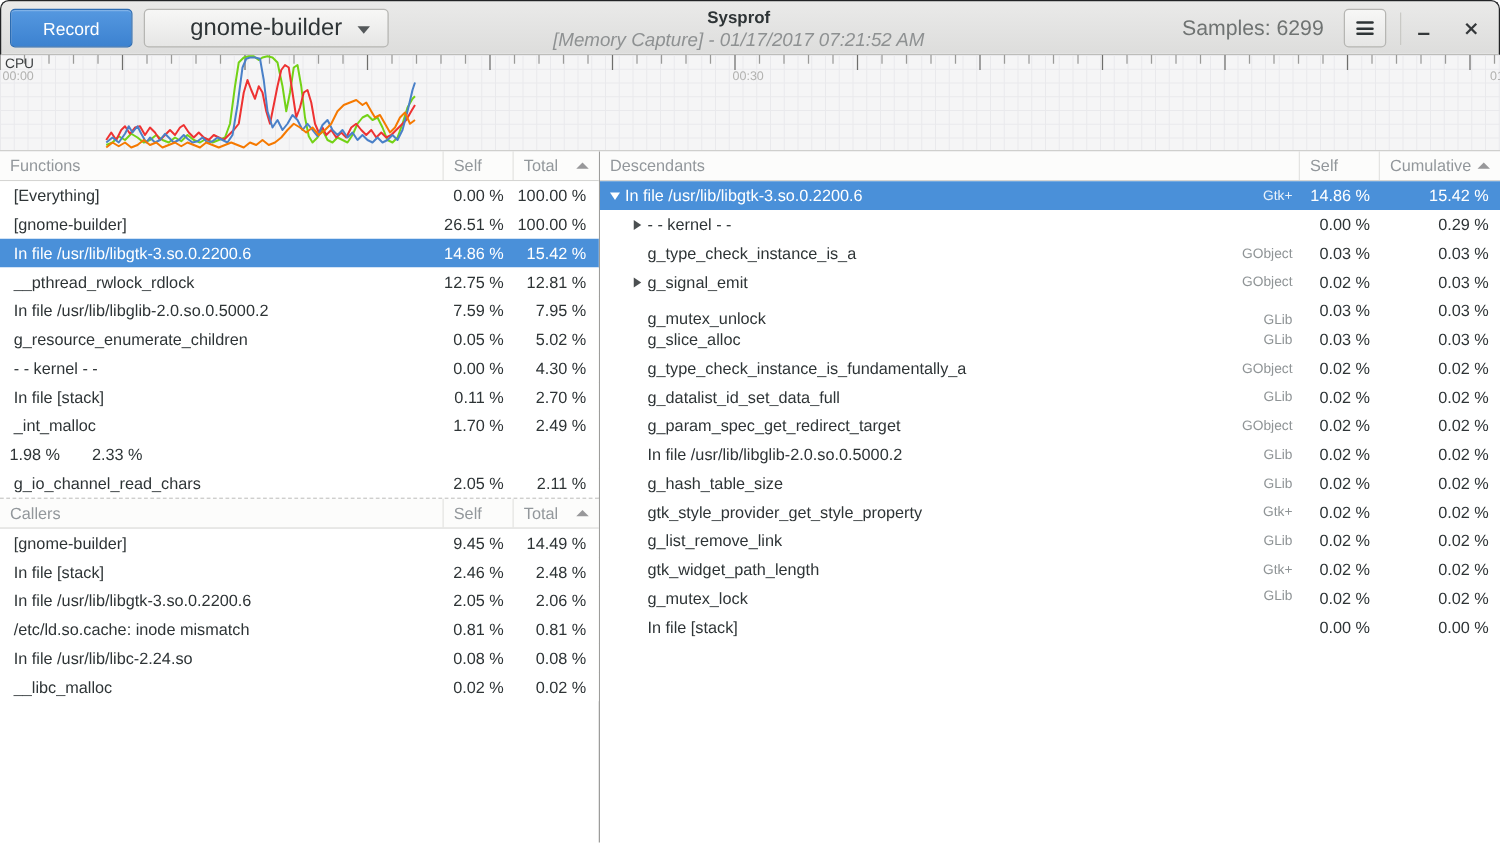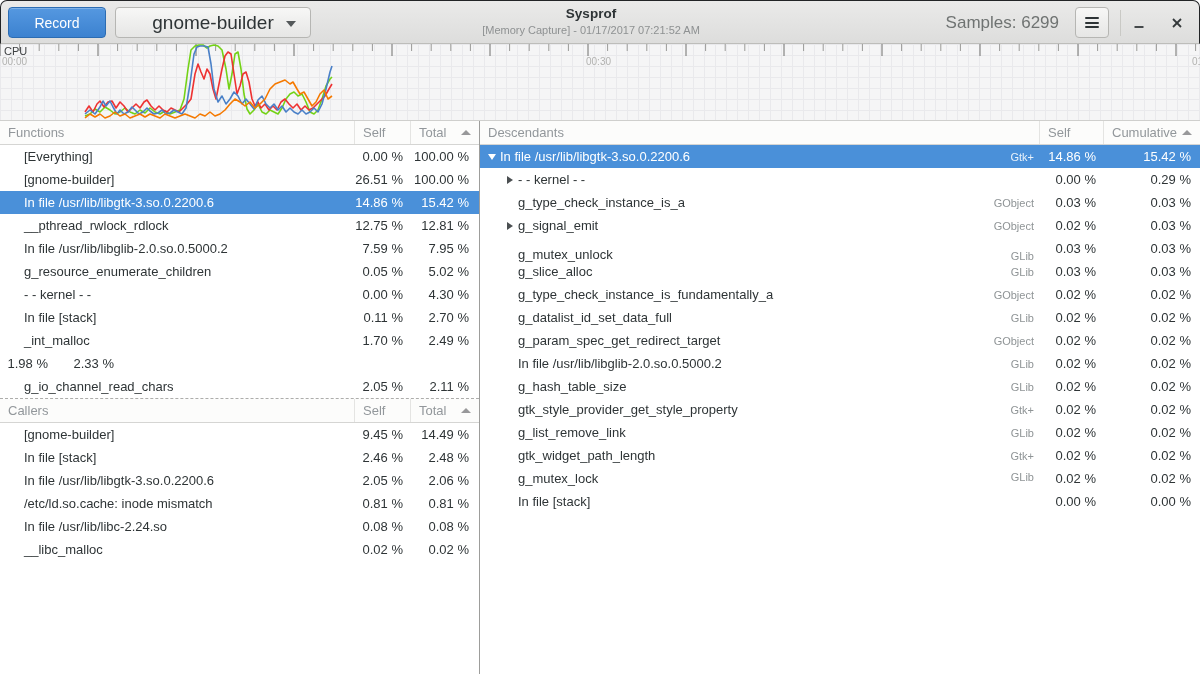--- a/index.html
+++ b/index.html
@@ -30,21 +30,21 @@
     background:linear-gradient(#f7f7f6, #e6e6e5);
     border:1px solid #b6b6b3; color:#2e3436; font-size:19px;
   }
   .process-btn .chev {
     position:absolute; right:14px; top:13px; width:0; height:0;
     border-left:5px solid transparent; border-right:5px solid transparent;
     border-top:6px solid #54585a;
   }
   .title-block { position:absolute; left:0; right:18px; top:5px; text-align:center; pointer-events:none; }
   .title { font-weight:bold; font-size:13.5px; color:#2e3436; }
-  .subtitle { font-size:11px; color:#8e9192; margin-top:3px; }
+  .subtitle { font-size:15px; color:#8e9192; margin-top:3px;font-style:italic; }
   .samples { position:absolute; right:140px; top:0; height:44px; display:flex; align-items:center; color:#6f7372; font-size:17px;text-align:right; }
   .menu-btn {
     left:1074px; width:34px;
     background:linear-gradient(#f7f7f6, #e6e6e5);
     border:1px solid #b6b6b3;
   }
   .menu-btn .bars { width:14px; }
   .menu-btn .bars div { height:2px; background:#2e3436; margin:2.5px 0; border-radius:1px; }
   .tb-sep { position:absolute; left:1119px; top:9px; width:1px; height:26px; background:#c9c9c5; }
   .win-btn { position:absolute; top:6px; width:32px; height:31px; display:flex; align-items:center; justify-content:center; }
@@ -74,21 +74,21 @@
     display:flex; align-items:center; color:#92979b; font-size:13px;
     padding:0 8px; border-right:1px solid #e4e4e2; cursor:default;
   }
   .col-header .hcell:last-child { border-right:none; }
   .hcell.grow { flex:1; }
   .sort-arrow { width:0; height:0; border-left:5px solid transparent; border-right:5px solid transparent; border-bottom:5px solid #98989a; margin-left:auto; }
 
   .row { display:flex; height:23px; align-items:center; background:#ffffff; }
   .row.selected { background:#4a90d9; color:#ffffff; }
   .cell { white-space:nowrap; overflow:hidden; }
-  .cell.name { flex:1; padding-left:24px; }
+  .cell.name { flex:1; padding-left:11px; }
   .cell.num { text-align:right; }
 
   .l-self { width:56px; padding-right:8px; }
   .l-total { width:68px; padding-right:10px; }
 
   .functions-list { border-bottom:1px dashed #adadab; }
 
   .r-self { width:64px; padding-right:8px; }
   .r-cum { width:96px; padding-right:9px; }
   .tag { font-size:11px; color:#8f9496; margin-left:auto; padding-right:6px; }

